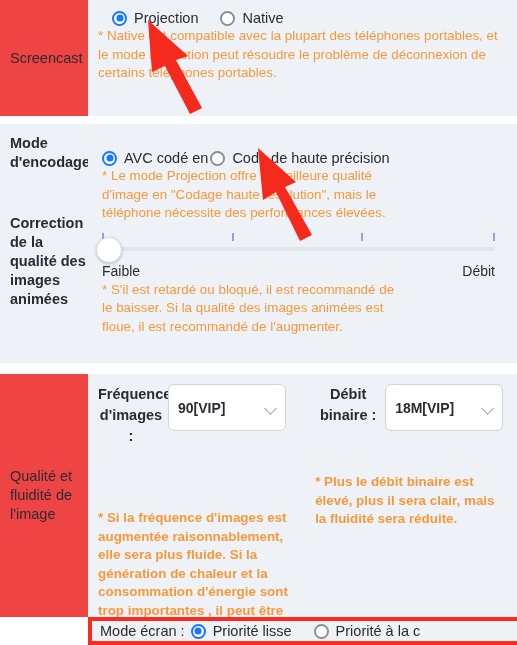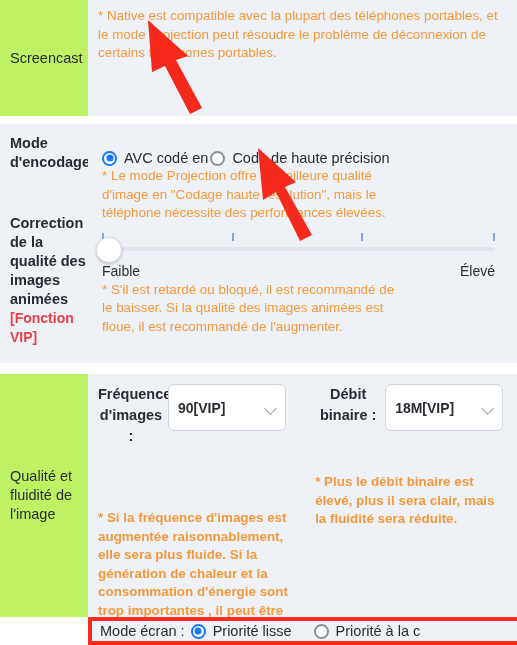--- a/index.html
+++ b/index.html
@@ -9,21 +9,21 @@
     font-family:"Liberation Sans","DejaVu Sans",sans-serif;
     overflow:hidden;
     position:relative;
   }
   .page{position:relative;width:517px;height:645px;overflow:hidden;background:#fff;}
 
   
   .row{position:absolute;left:0;right:0;display:flex;align-items:stretch;}
   .rowlabel{
     width:88px;min-width:88px;
-    background:#bef264;
+    background:#ef4444;
     color:#2b2b33;
     font-size:14.5px;
     line-height:19px;
     padding:0 4px 0 10px;
     box-sizing:border-box;
     display:flex;align-items:center;
   }
   .panel{
     flex:1;
     background:#eef1f6;
@@ -120,31 +120,36 @@
   .colgap{width:12px;}
 </style>
 </head>
 <body>
 
 <div class="page">
 
   <div class="row" style="top:0px;height:116px;">
     <div class="rowlabel">Screencast</div>
     <div class="panel">
+      <div class="radiorow" style="margin-top:4px;margin-left:14px;">
+        <span class="radio on"></span>
+        <span class="rlabel">Projection</span>
+        <span class="radio"></span>
+        <span class="rlabel">Native</span>
+      </div>
       <div class="note">* Native est compatible avec la plupart des téléphones portables, et le mode Projection peut résoudre le problème de déconnexion de certains téléphones portables.</div>
     </div>
   </div>
 
   <div class="row" style="top:124px;height:239px;">
     <div class="rowlabel" style="background:#eef1f6;align-items:flex-start;padding-top:10px;font-weight:bold;">
       <div>
         <div>Mode d'encodage</div>
         <div style="height:42px;"></div>
         <div>Correction de la qualité des images animées</div>
-        <div class="vip">[Fonction VIP]</div>
       </div>
     </div>
     <div class="panel" style="padding-top:26px;">
 
       <div class="radiorow" style="margin-left:4px;">
         <span class="radio on"></span>
         <span class="rlabel" style="margin-right:2px;">AVC codé en</span>
         <span class="radio"></span>
         <span class="rlabel">Code de haute précision</span>
       </div>
@@ -154,21 +159,21 @@
         <div class="ticks">
           <div class="tick" style="left:0%;"></div>
           <div class="tick" style="left:33%;"></div>
           <div class="tick" style="left:66%;"></div>
           <div class="tick" style="right:0px;"></div>
         </div>
         <div class="track"></div>
         <div class="knob"></div>
         <div class="scale-labels">
           <span>Faible</span>
-          <span>Élevé</span>
+          <span>Débit</span>
         </div>
       </div>
 
       <div class="note" style="margin-left:4px;width:305px;margin-top:14px;">* S'il est retardé ou bloqué, il est recommandé de le baisser. Si la qualité des images animées est floue, il est recommandé de l'augmenter.</div>
     </div>
   </div>
 
   <div class="row" style="top:374px;height:243px;">
     <div class="rowlabel">Qualité et fluidité de l'image</div>
     <div class="panel" style="padding-top:10px;font-weight:bold;">

